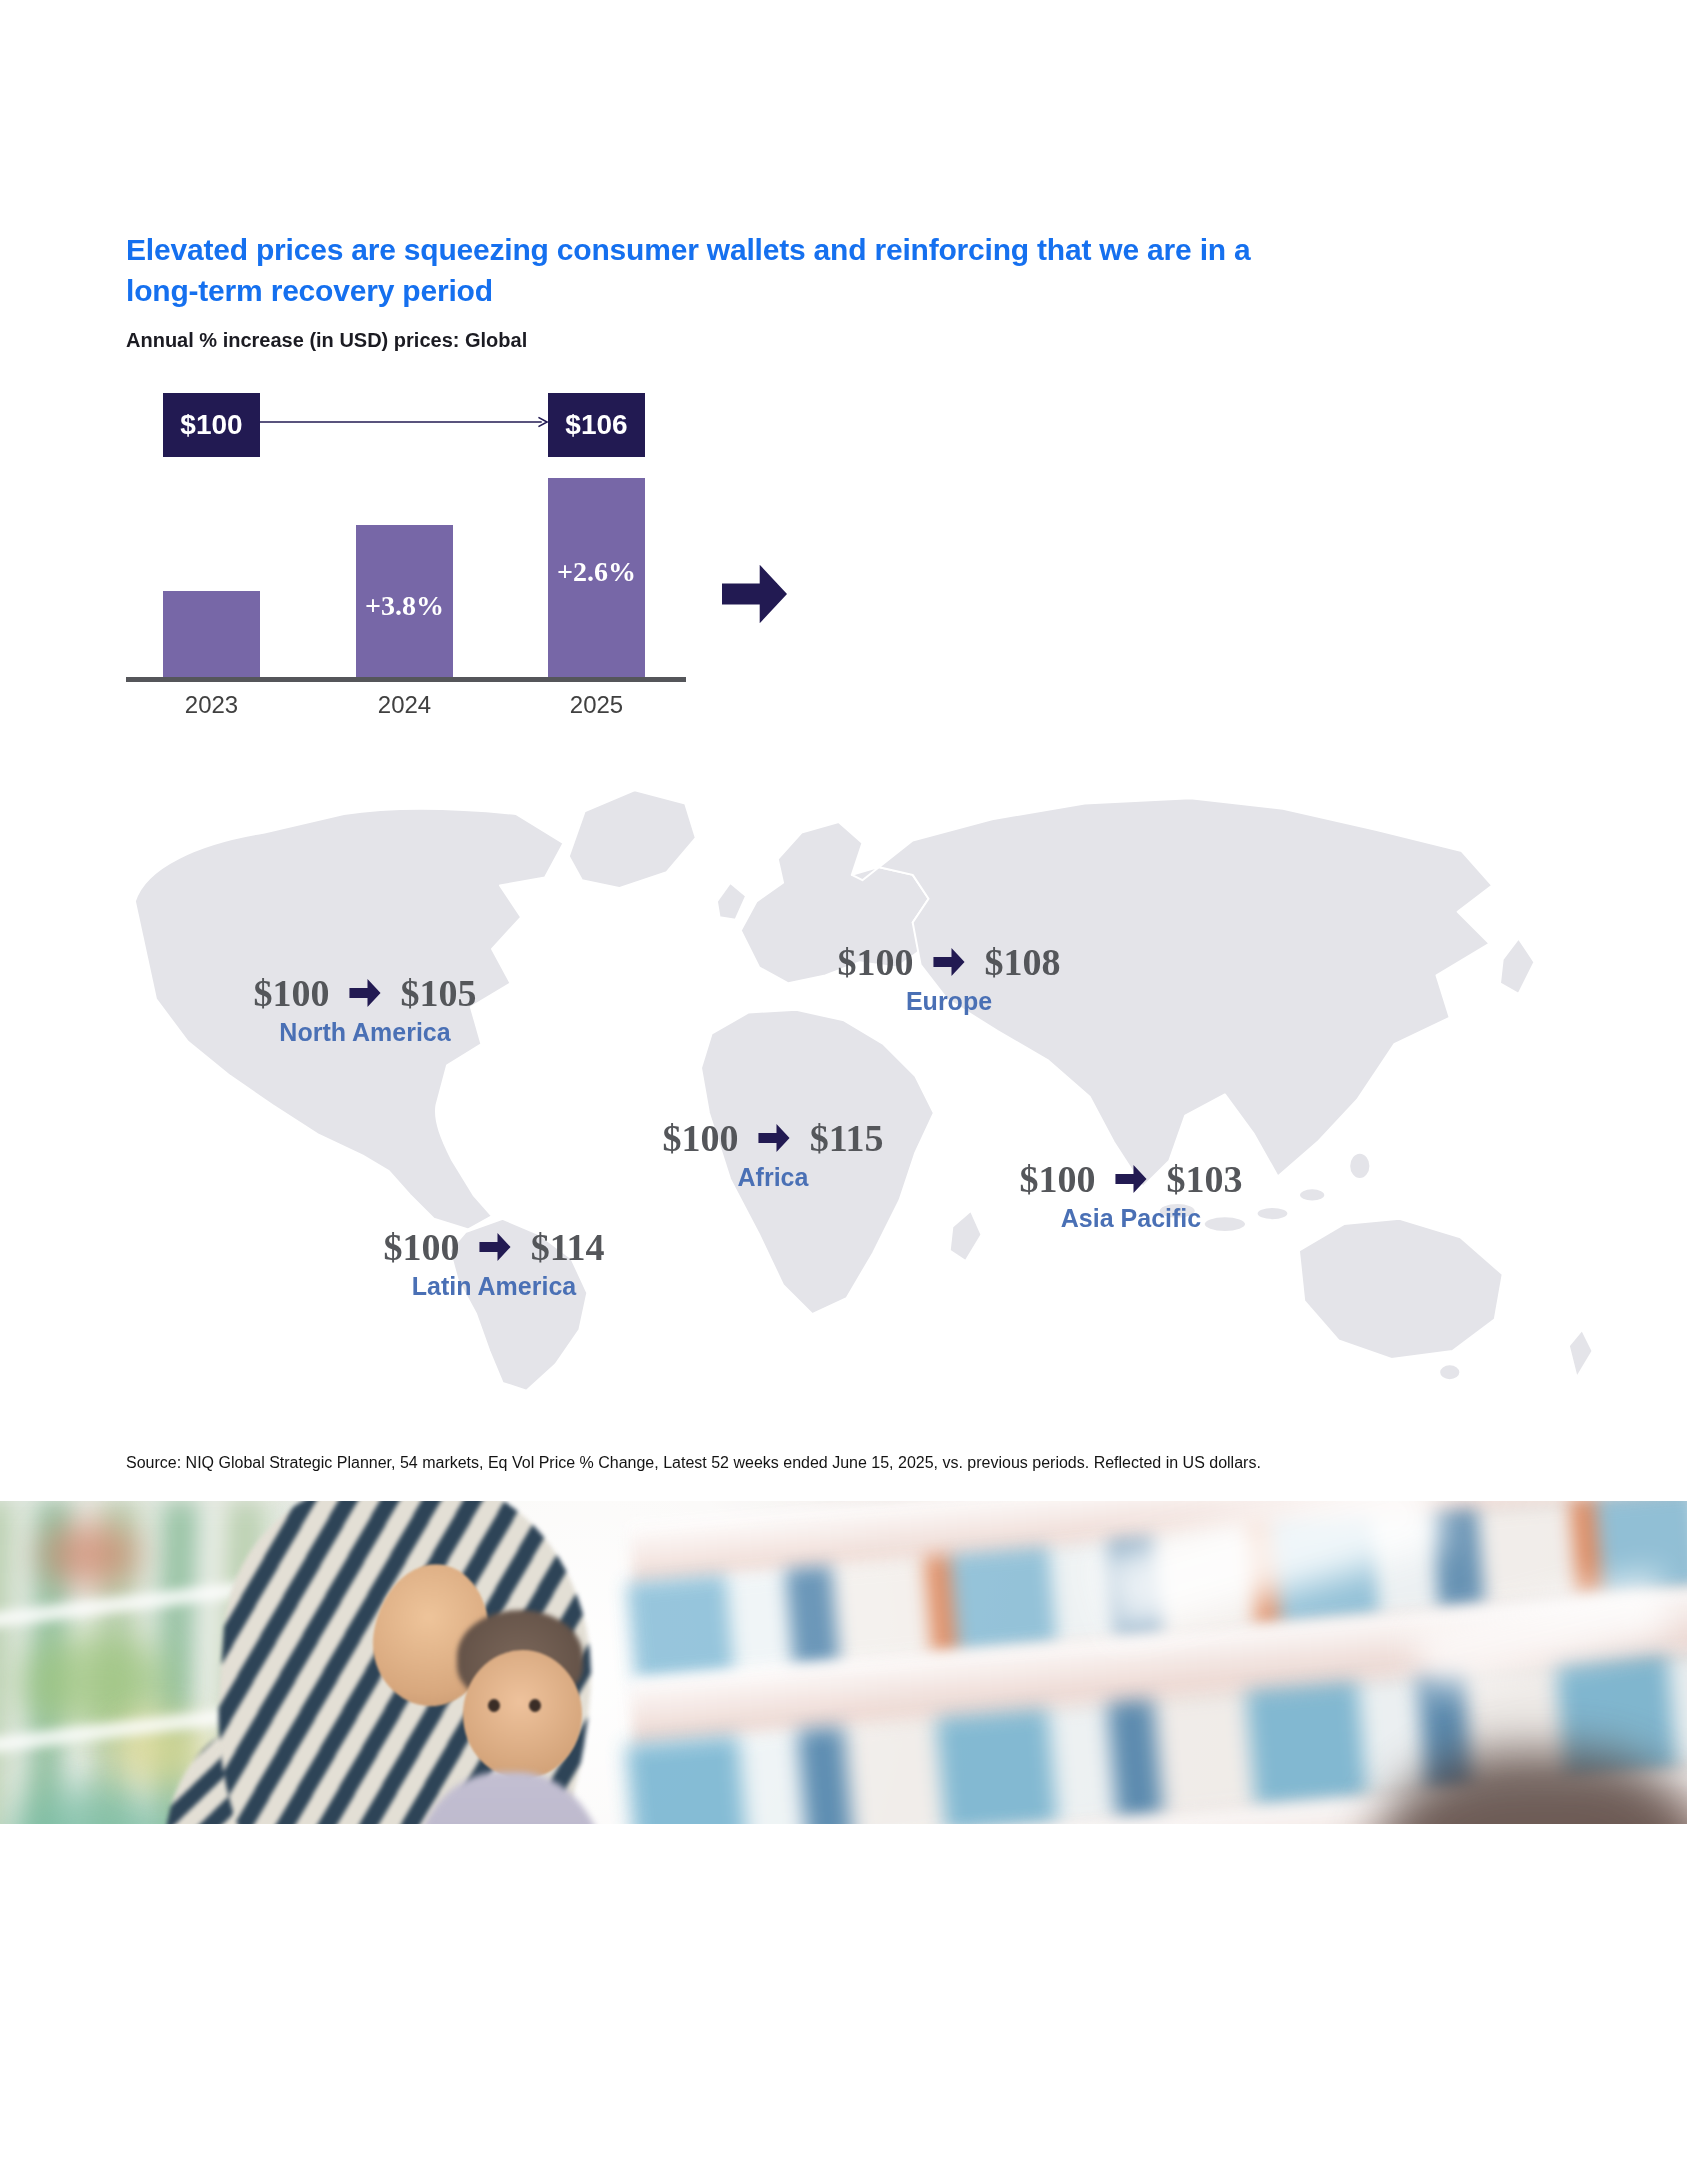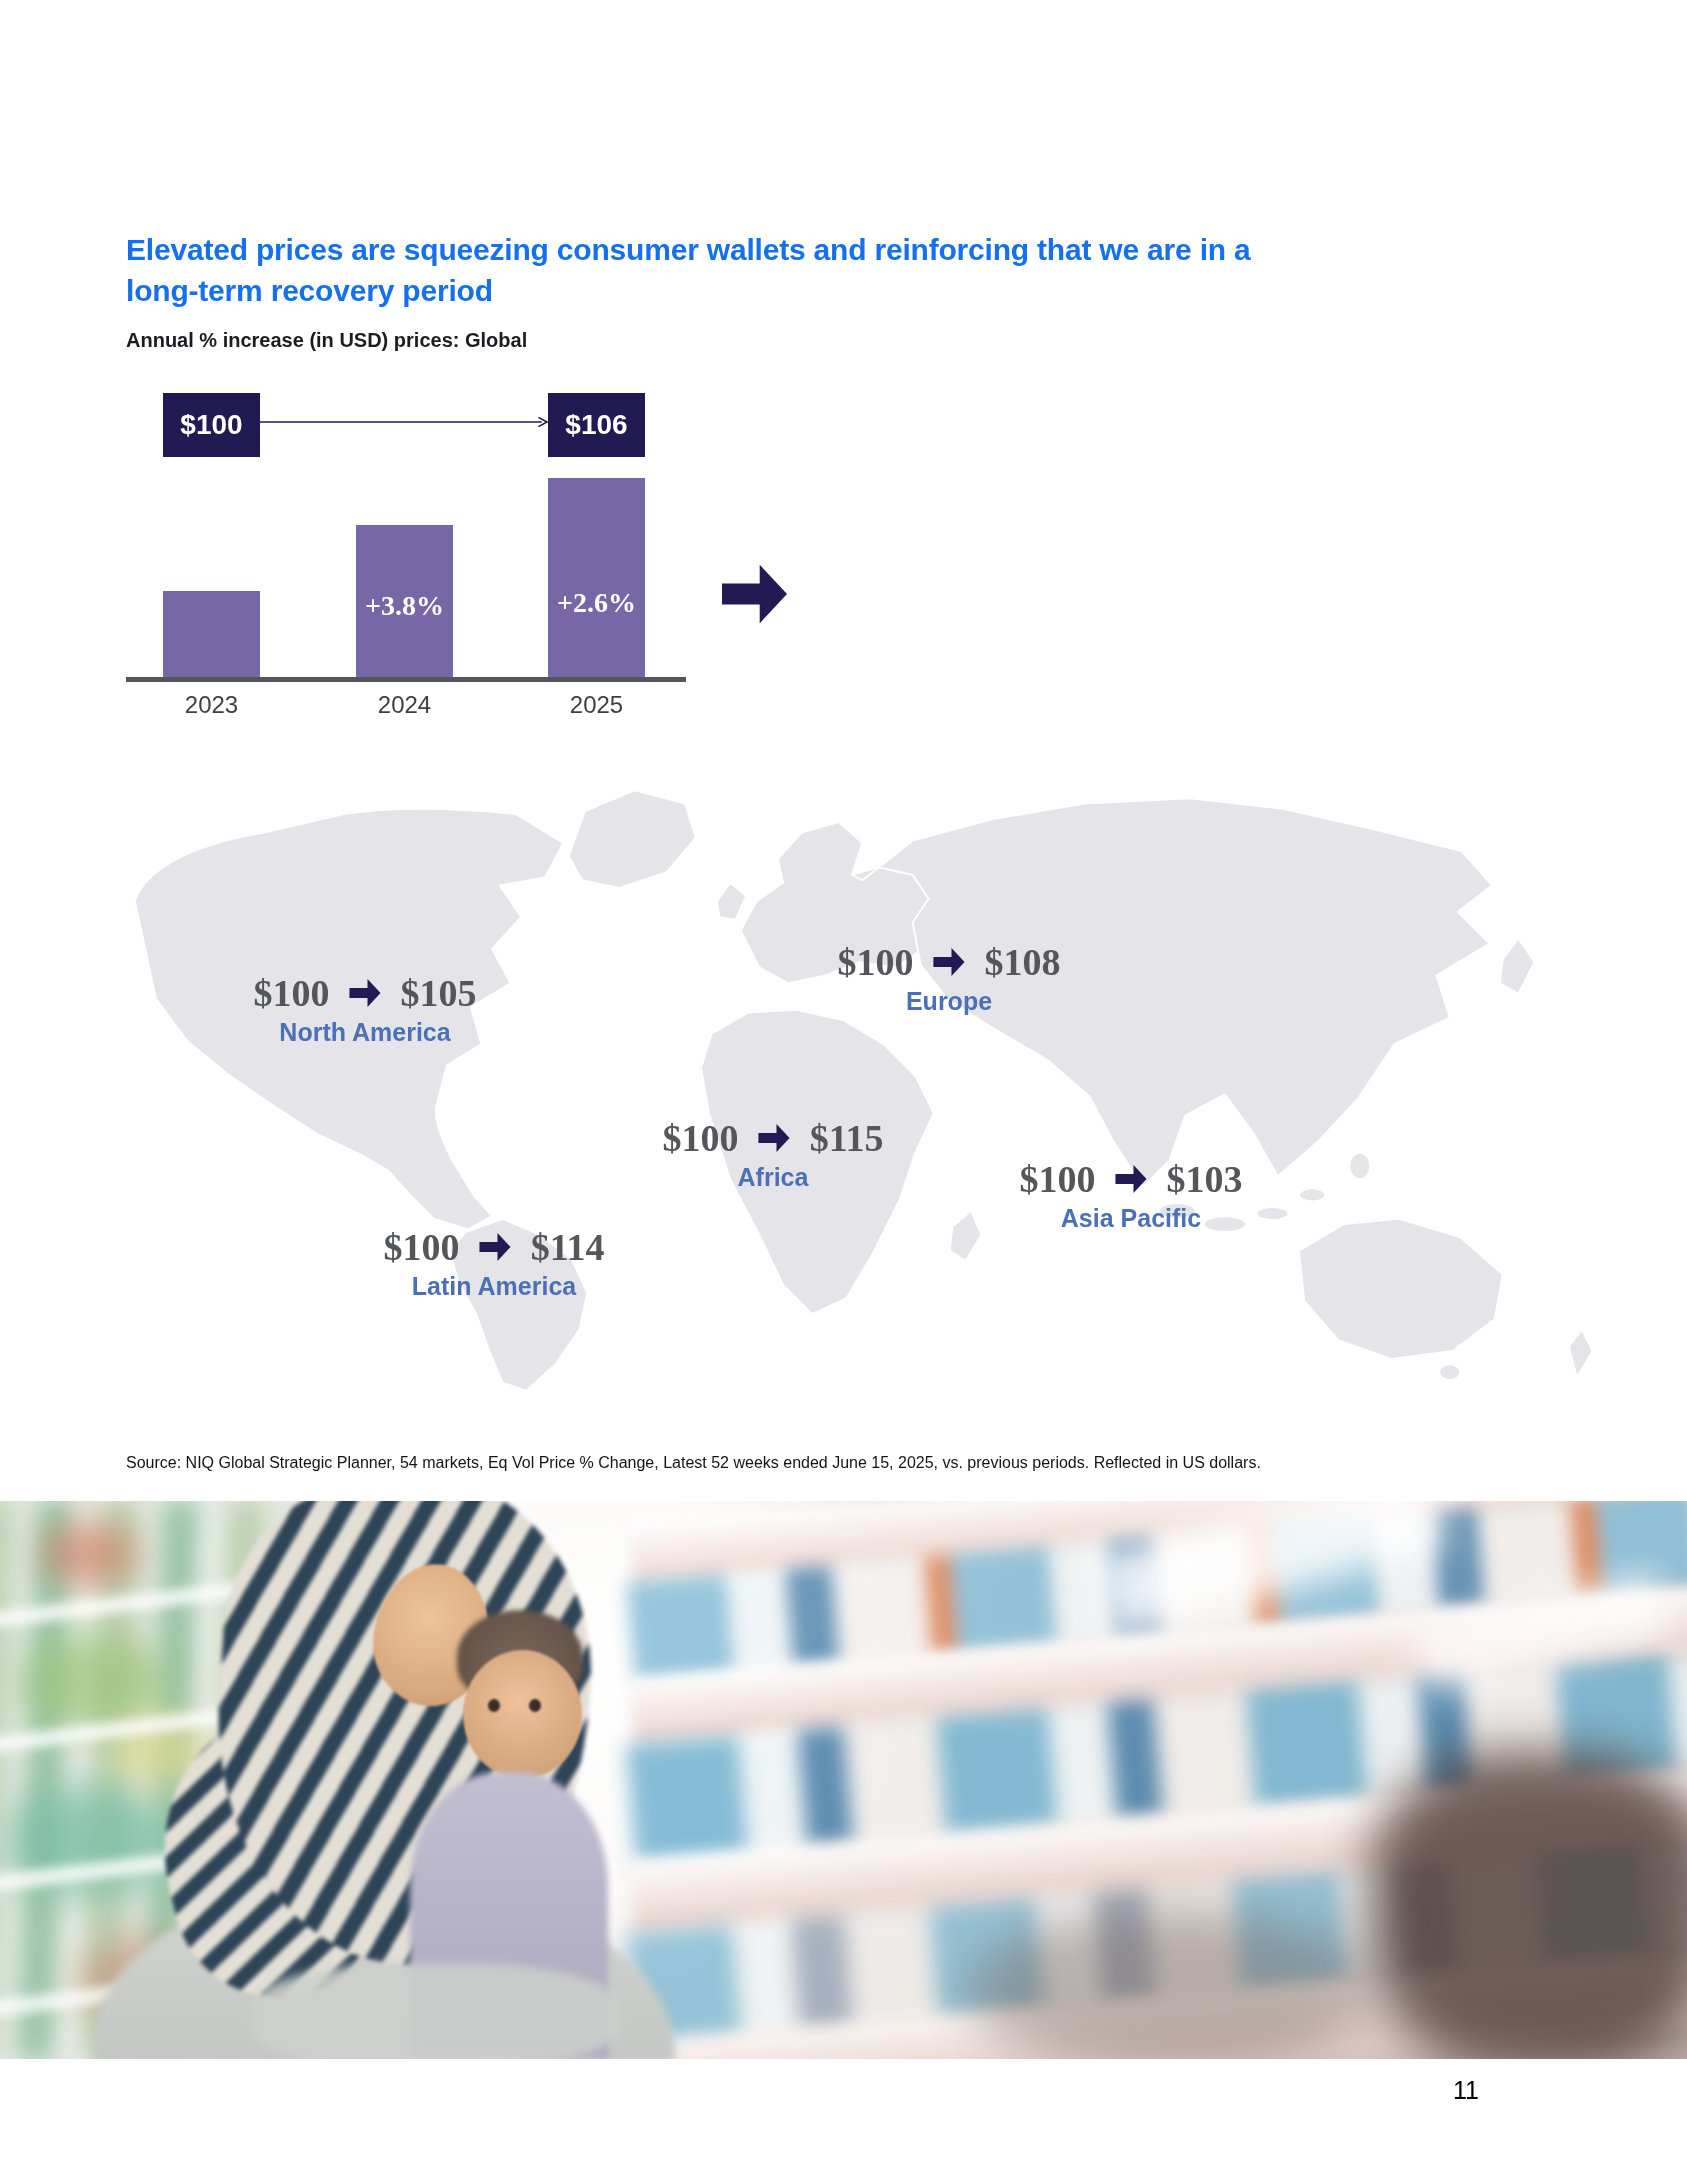--- a/index.html
+++ b/index.html
@@ -1,16 +1,16 @@
 <!DOCTYPE html>
 <html style="font-size:10.6px"><head>
 <meta charset="utf-8">
 <style>
   html,body{margin:0;padding:0;background:#ffffff;}
-  .page{position:relative;width:1687px;height:2183px;background:#ffffff;overflow:hidden;
+  .page{position:relative;width:1687px;height:1824px;background:#ffffff;overflow:hidden;
         font-family:"Liberation Sans",sans-serif;}
   .abs{position:absolute;}
 
   
   .heading{left:126px;top:229px;width:1158px;font-size:30px;line-height:41px;font-weight:700;
            color:#1570EF;letter-spacing:-0.2px;}
   .subtitle{left:126px;top:329px;font-size:20px;font-weight:700;color:#1b1b22;}
 
   
   .navy-box{width:97px;height:64px;background:#221A52;color:#ffffff;font-size:28px;font-weight:700;
@@ -61,21 +61,21 @@
     <svg class="abs" style="left:259px;top:416px" width="290" height="12" viewBox="0 0 439 18">
       <line x1="0" y1="9" x2="428" y2="9" stroke="#221A52" stroke-width="2.5"></line>
       <path d="M423 2 L436 9 L423 16" fill="none" stroke="#221A52" stroke-width="2.5"></path>
     </svg>
 
     <div class="abs bar" style="left:163px;top:591px;height:89px"></div>
     <div class="abs bar" style="left:356px;top:525px;height:155px"></div>
     <div class="abs bar" style="left:548px;top:478px;height:202px"></div>
 
     <div class="abs pct" style="left:356px;top:590px">+3.8%</div>
-    <div class="abs pct" style="left:548px;top:587px">+2.6%</div>
+    <div class="abs pct" style="left:548px;top:556px">+2.6%</div>
 
     <div class="abs axis"></div>
 
     <div class="abs year" style="left:163px;top:691px">2023</div>
     <div class="abs year" style="left:356px;top:691px">2024</div>
     <div class="abs year" style="left:548px;top:691px">2025</div>
   </div>
 
   <span class="abs big-arrow" style="left:722px;top:564px">
     <svg width="65" height="60" viewBox="0 0 100 90">

